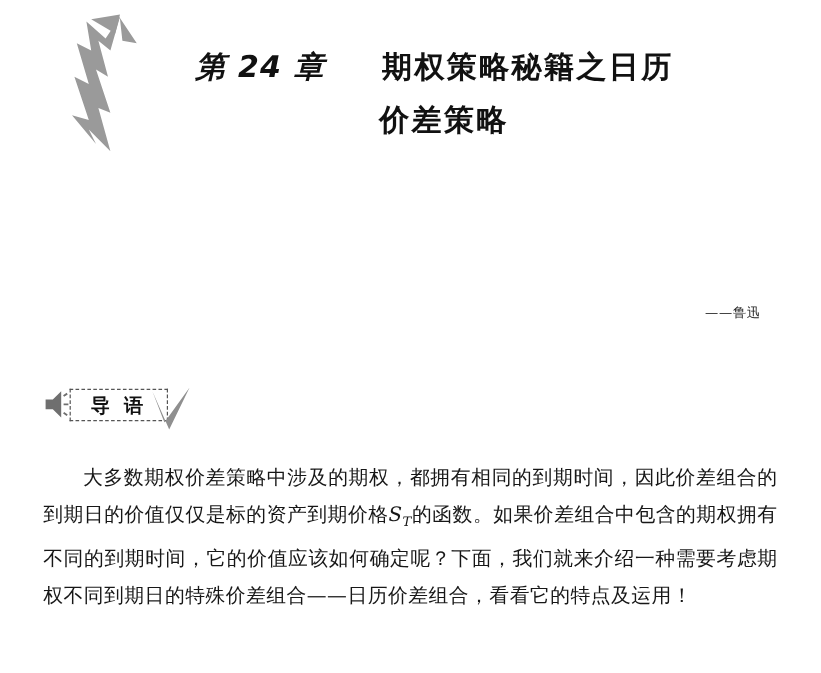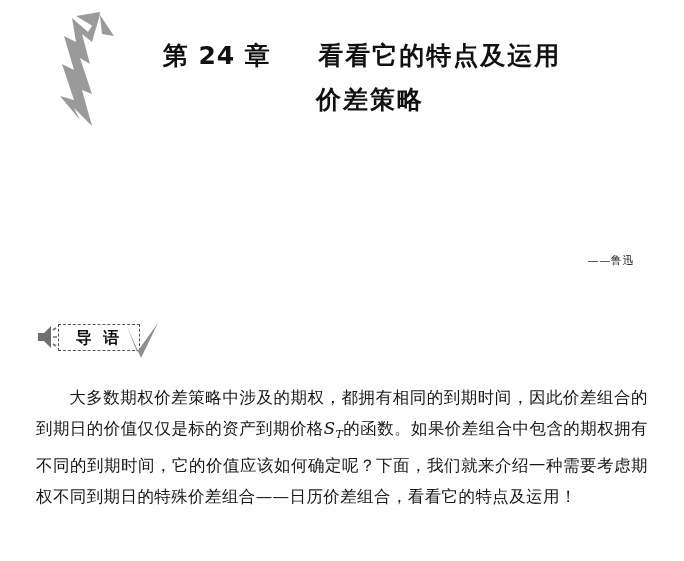--- a/index.html
+++ b/index.html
@@ -39,20 +39,21 @@
     line-height: 44px;
   }
   .chapter-line.line1 {
     padding-left: 40px;
   }
   .chapter-line.line2 {
     padding-left: 56px;
   }
   .chapter-num {
     letter-spacing: 1px;
+    font-style: italic;
   }
   .chapter-gap {
     display: inline-block;
     width: 26px;
   }
 
   
   .zigzag {
     position: absolute;
     left: 52px;
@@ -164,21 +165,21 @@
   <svg class="zigzag" viewBox="0 0 70 128">
     <polygon points="48,6 40,34 30,26 38,56 28,50 40,86 30,82 40,118 22,100 28,112 8,88 22,92 10,56 22,62 12,28 24,34 20,10 36,24" fill="#9a9a9a"></polygon>
     <path d="M46,4 L62,28 L50,26 L48,8 Z" fill="#9a9a9a"></path>
     <path d="M24,8 L48,4 L44,20 Z" fill="#9a9a9a"></path>
   </svg>
 
   <div class="chapter-head">
     <div class="chapter-line line1">
       <span class="chapter-num">第 24 章</span>
       <span class="chapter-gap"></span>
-      <span>看看它的特点及运用</span>
+      <span>期权策略秘籍之日历</span>
     </div>
     <div class="chapter-line line2">
       <span>价差策略</span>
     </div>
   </div>
 
   <div class="epigraph-source">——鲁迅</div>
 
   <div class="section-tag">
     <svg class="tag-speaker" viewBox="0 0 22 26">

